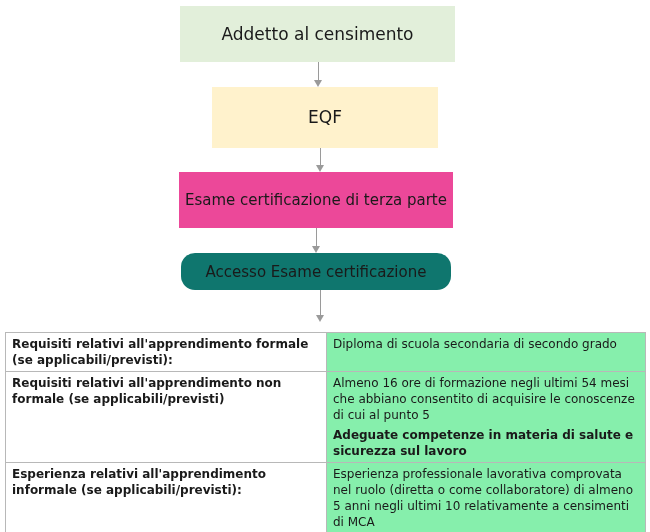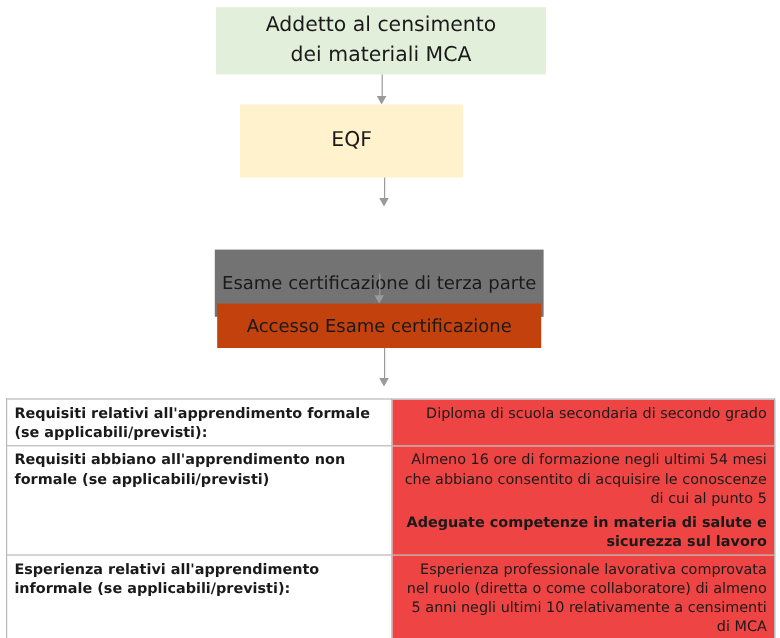--- a/index.html
+++ b/index.html
@@ -2,69 +2,68 @@
 <html><head>
 <meta charset="utf-8">
 <style>
   html, body { margin:0; padding:0; background:#ffffff; }
   body { width:650px; height:532px; position:relative; overflow:hidden;
          font-family:"DejaVu Sans", sans-serif; color:#1a1a1a; }
   .box { position:absolute; display:flex; flex-direction:column; align-items:center;
          justify-content:center; text-align:center; box-sizing:border-box; }
   .box span { display:block; }
   #b1 { left:180px; top:6px; width:275px; height:56px; font-size:17px; line-height:25px; }
-  #b2 { left:200px; top:87px; width:186px; height:61px; font-size:17px; line-height:27px; }
+  #b2 { left:212px; top:87px; width:226px; height:61px; font-size:17px; line-height:27px; }
   #b3 { left:179px; top:172px; width:274px; height:56px; font-size:15px; line-height:23px; }
   #b4 { left:181px; top:253px; width:270px; height:37px; font-size:15px; }
   .arrow { position:absolute; width:1px; background:#9a9a9a; }
   .arrow::after { content:""; position:absolute; left:-4px; bottom:-6px;
      border-left:4.5px solid transparent; border-right:4.5px solid transparent;
      border-top:7px solid #9a9a9a; }
   table { position:absolute; left:5px; top:332px; width:641px; border-collapse:collapse;
           font-size:12px; line-height:16px; }
   td { border:1px solid #b8b8b8; vertical-align:top; padding:3px 6px 3px 6px;margin-left:42px; }
   td.lbl { width:308px; font-weight:bold; background:#ffffff; }
-  td.val { background:#ef4444;text-align:right; }
+  td.val { background:#86efac; }
   td.val p { margin:0; }
   td.val p + p { margin-top:4px;font-weight:bold; }
 </style>
 </head>
 <body>
 
 <div id="b1" class="box" style="background:#e2efda;">
   <span>Addetto al censimento</span>
-  <span>dei materiali  MCA</span>
 </div>
 <div class="arrow" style="left:318px; top:62px; height:19px;"></div>
 
 <div id="b2" class="box" style="background:#fff2cc;">
   <span>EQF</span>
 </div>
 <div class="arrow" style="left:320px; top:148px; height:18px;"></div>
 
-<div id="b3" class="box" style="background:#737373;margin-top:36px;">
+<div id="b3" class="box" style="background:#ec4899;">
   <span>Esame certificazione di terza parte</span>
 </div>
 <div class="arrow" style="left:316px; top:228px; height:19px;"></div>
 
-<div id="b4" class="box" style="background:#c2410c;">
+<div id="b4" class="box" style="background:#0f766e;border-radius:14px;">
   <span>Accesso Esame certificazione</span>
 </div>
 <div class="arrow" style="left:320px; top:290px; height:26px;"></div>
 
 <table>
   <tbody>
       <tr style="height:38px;">
     <td class="lbl">Requisiti relativi all'apprendimento formale (se applicabili/previsti):</td>
     <td class="val">
       <p>Diploma di scuola secondaria di secondo grado</p>
     </td>
   </tr>
   <tr style="height:88px;">
-    <td class="lbl">Requisiti abbiano all'apprendimento non formale (se applicabili/previsti)</td>
+    <td class="lbl">Requisiti relativi all'apprendimento non formale (se applicabili/previsti)</td>
     <td class="val">
       <p>Almeno 16 ore di formazione negli ultimi 54 mesi che abbiano consentito di acquisire le conoscenze di cui al punto 5</p>
       <p>Adeguate competenze in materia di salute e sicurezza sul lavoro</p>
     </td>
   </tr>
   <tr style="height:70px;">
     <td class="lbl">Esperienza relativi all'apprendimento informale (se applicabili/previsti):</td>
     <td class="val">
       <p>Esperienza professionale lavorativa comprovata nel ruolo (diretta o come collaboratore) di almeno 5 anni negli ultimi 10 relativamente a censimenti di MCA</p>
     </td>

